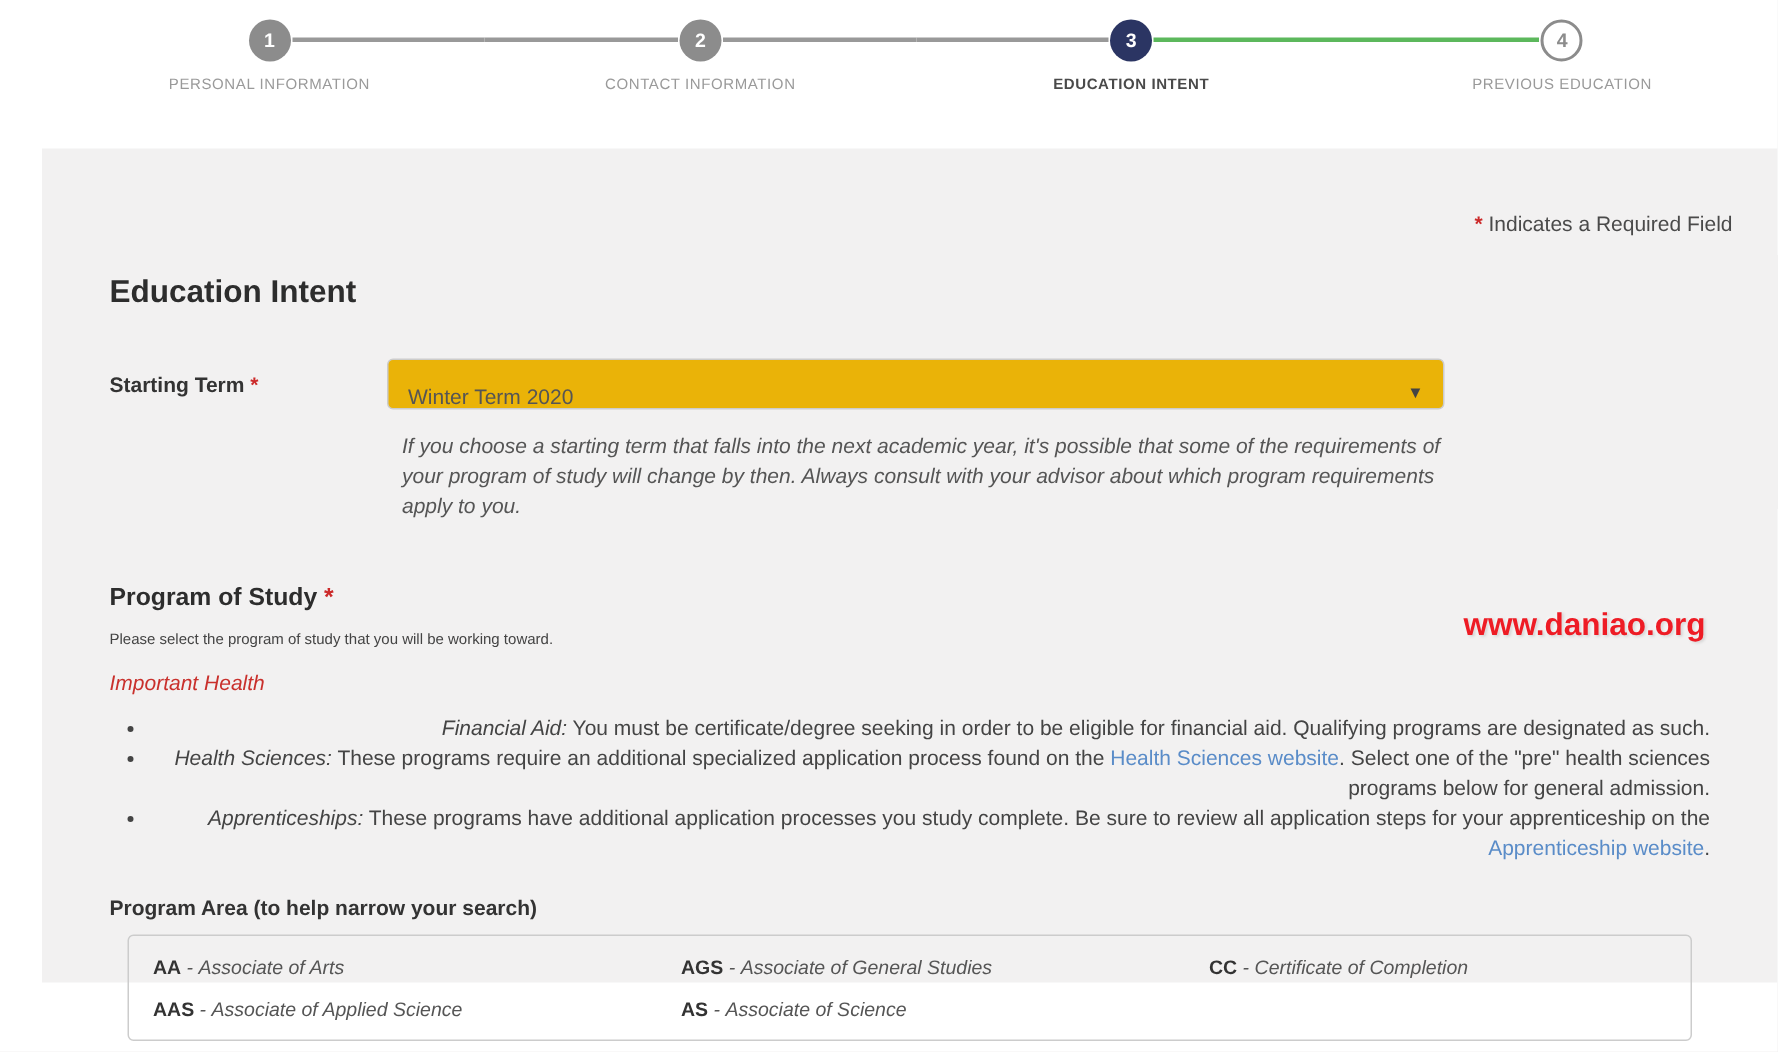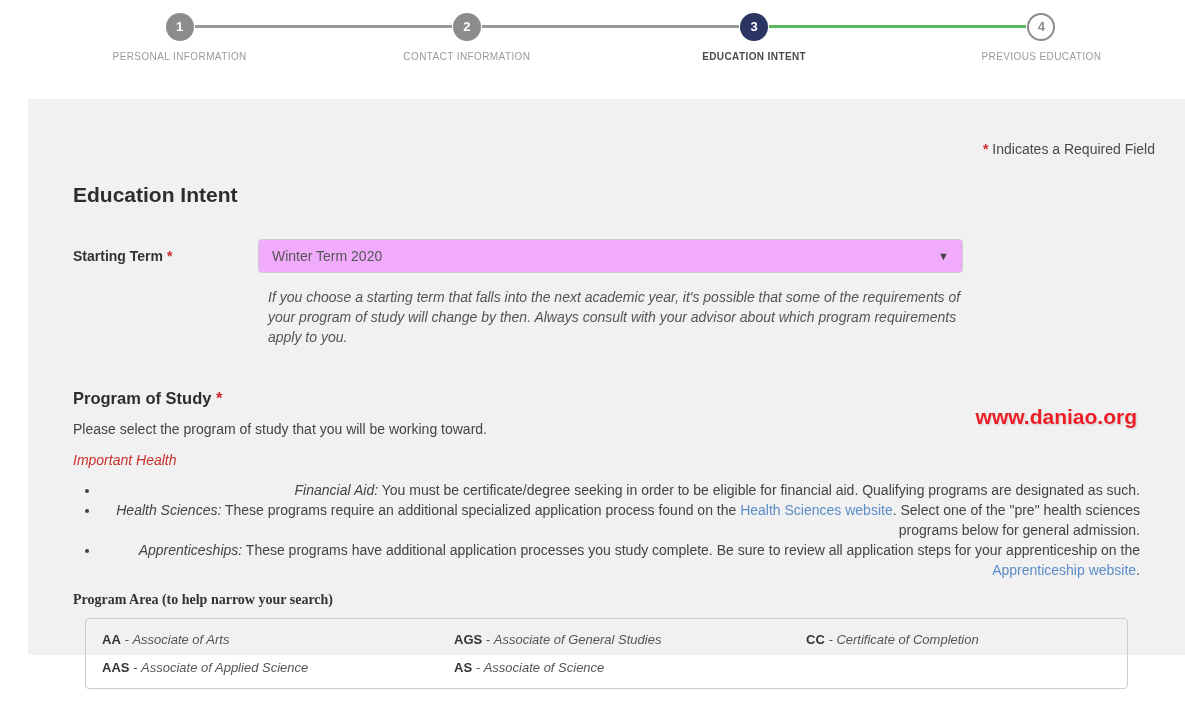--- a/index.html
+++ b/index.html
@@ -36,40 +36,40 @@
   
   .panel{position:relative;margin-left:28px;height:556px;background:var(--panel);}
   .content{padding:0 45px 0 45px;}
   .required-note{padding-top:42px;text-align:right;font-size:14px;color:#4a4a4a;margin-right:-15px;}
   .req{color:var(--red);font-weight:700;}
   h1.page-title{margin:26px 0 0 0;font-size:21px;font-weight:700;color:#2d2d2d;}
 
   .term-row{display:flex;align-items:center;margin-top:32px;}
   .term-label{width:185px;font-size:14px;font-weight:700;color:#333;}
   .select{
-    width:705px;height:33px;background:#f0abfc;border:1px solid var(--border);border-radius:4px;
-    display:flex;align-items:center;padding:16px 13px;font-size:14px;color:var(--text-gray);
+    width:705px;height:33px;background:#eab308;border:1px solid var(--border);border-radius:4px;
+    display:flex;padding:16px 13px;font-size:14px;color:var(--text-gray);
   }
   .select-value{flex:1;}
   .select-arrow{font-size:11px;color:#444;}
 
   .help{
     margin:14px 0 0 185px;padding-left:10px;width:710px;font-size:14px;line-height:20px;
     font-style:italic;color:var(--text-gray);
   }
 
   h2.pos-title{margin:42px 0 0 0;font-size:16.5px;font-weight:700;color:#2d2d2d;}
-  .instruction{margin:13px 0 0 0;font-size:14px;color:#444;}
+  .instruction{margin:13px 0 0 0;font-size:10px;color:#444;}
   .important{margin:15px 0 0 0;font-size:14px;font-style:italic;color:#c9302c;}
   ul.notes{margin:12px 0 0 0;padding-left:27px;font-size:14px;line-height:20px;color:#444;}
   ul.notes li{margin-bottom:0;text-align:right;}
   .it{font-style:italic;}
   a.link{color:var(--link);text-decoration:none;}
 
-  .pa-label{margin-top:12px;font-size:14px;font-weight:700;color:#333;font-family:Liberation Serif, serif;}
+  .pa-label{margin-top:22px;font-size:14px;font-weight:700;color:#333;}
   .legend-box{
     margin:10px 12px 0 12px;border:1px solid var(--border);border-radius:4px;
     padding:13px 16px;display:grid;grid-template-columns:352px 352px 1fr;row-gap:13px;
   }
   .legend-item{font-size:13px;color:#444;}
   .legend-code{font-weight:700;color:#333;font-style:normal;}
   .legend-name,.legend-sep{font-style:italic;color:#555;}
 
   .watermark{
     position:absolute;top:306px;right:48px;font-size:21px;font-weight:700;color:var(--watermark);

